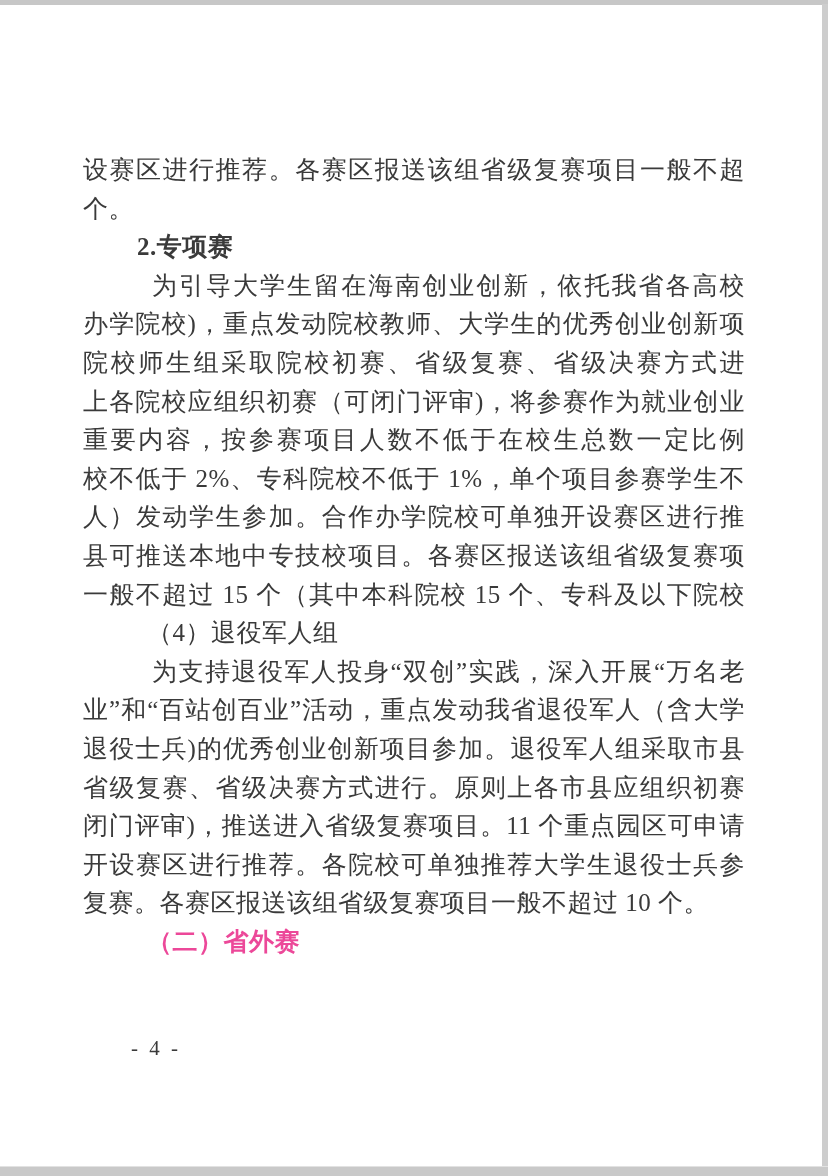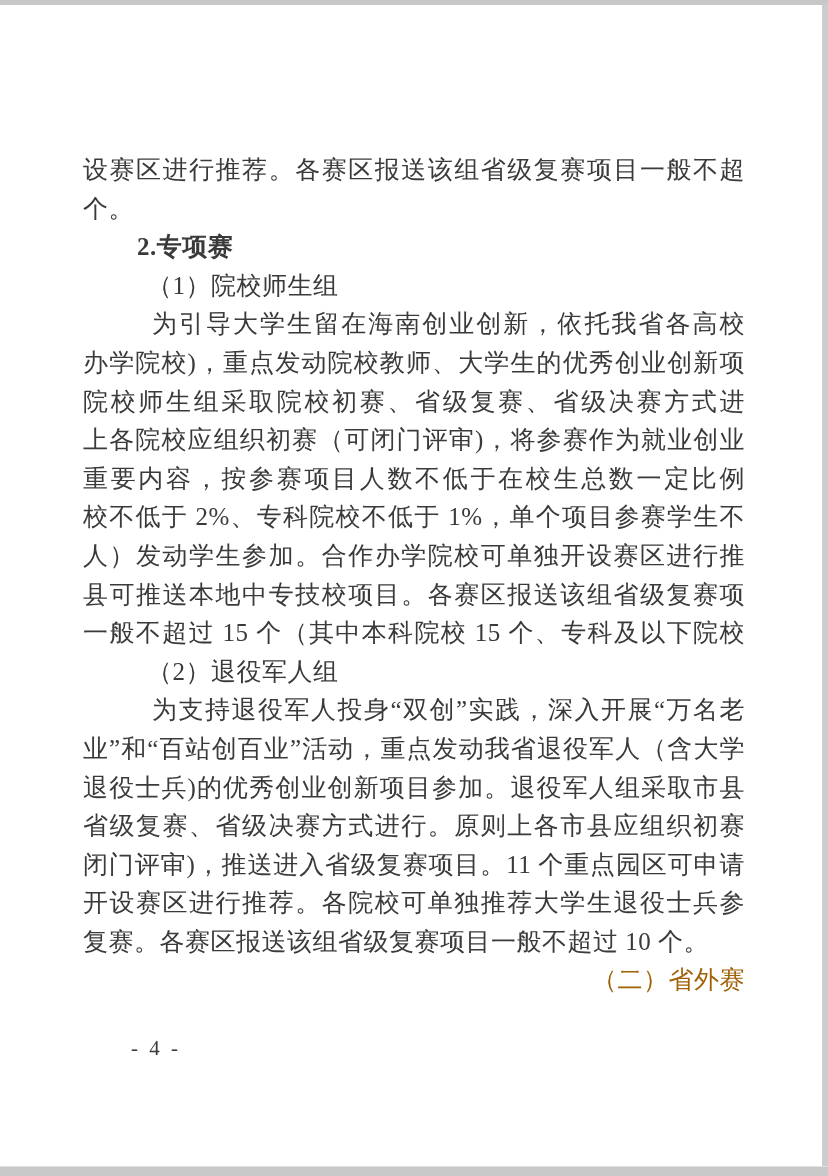--- a/index.html
+++ b/index.html
@@ -50,23 +50,22 @@
     white-space: nowrap;
     overflow: visible;
   }
   .line.j {
     white-space: normal;
     text-align: justify;
     text-align-last: justify;
     overflow: hidden;
   }
   .line.b {
-    font-weight: normal;
-    color: #a16207;
-    text-align: right;
+    font-weight: bold;
+    color: #ec4899;
   }
   .pageno {
     position: absolute;
     left: 131px;
     top: 1036px;
     font-size: 21px;
     color: #3a3a3a;
     letter-spacing: 3px;
   }
 </style>
@@ -75,31 +74,30 @@
 
 <div class="page">
   <div class="edge-top"></div>
   <div class="edge-right"></div>
   <div class="edge-bottom"></div>
 
   <div class="textblock">
       <div class="line j">设赛区进行推荐。各赛区报送该组省级复赛项目一般不超过 15</div>
       <div class="line">个。</div>
       <div class="line" style="padding-left: 54px; font-weight: bold;">2.专项赛</div>
-      <div class="line" style="padding-left: 64px;">（1）院校师生组</div>
       <div class="line j" style="padding-left: 69px;">为引导大学生留在海南创业创新，依托我省各高校（含合作</div>
       <div class="line j">办学院校)，重点发动院校教师、大学生的优秀创业创新项目参加。</div>
       <div class="line j">院校师生组采取院校初赛、省级复赛、省级决赛方式进行。原则</div>
       <div class="line j">上各院校应组织初赛（可闭门评审)，将参赛作为就业创业指导课</div>
       <div class="line j">重要内容，按参赛项目人数不低于在校生总数一定比例（本科院</div>
       <div class="line j">校不低于 2%、专科院校不低于 1%，单个项目参赛学生不超过 5</div>
       <div class="line j">人）发动学生参加。合作办学院校可单独开设赛区进行推荐。市</div>
       <div class="line j">县可推送本地中专技校项目。各赛区报送该组省级复赛项目数量</div>
       <div class="line j">一般不超过 15 个（其中本科院校 15 个、专科及以下院校 10 个）。</div>
-      <div class="line" style="padding-left: 64px;">（2）退役军人组</div>
+      <div class="line" style="padding-left: 64px;">（4）退役军人组</div>
       <div class="line j" style="padding-left: 69px;">为支持退役军人投身“双创”实践，深入开展“万名老兵创</div>
       <div class="line j">业”和“百站创百业”活动，重点发动我省退役军人（含大学生</div>
       <div class="line j">退役士兵)的优秀创业创新项目参加。退役军人组采取市县初赛、</div>
       <div class="line j">省级复赛、省级决赛方式进行。原则上各市县应组织初赛后（可</div>
       <div class="line j">闭门评审)，推送进入省级复赛项目。11 个重点园区可申请单独</div>
       <div class="line j">开设赛区进行推荐。各院校可单独推荐大学生退役士兵参加该组</div>
       <div class="line">复赛。各赛区报送该组省级复赛项目一般不超过 10 个。</div>
       <div class="line b" style="padding-left: 64px;">（二）省外赛</div>
     </div>
 

